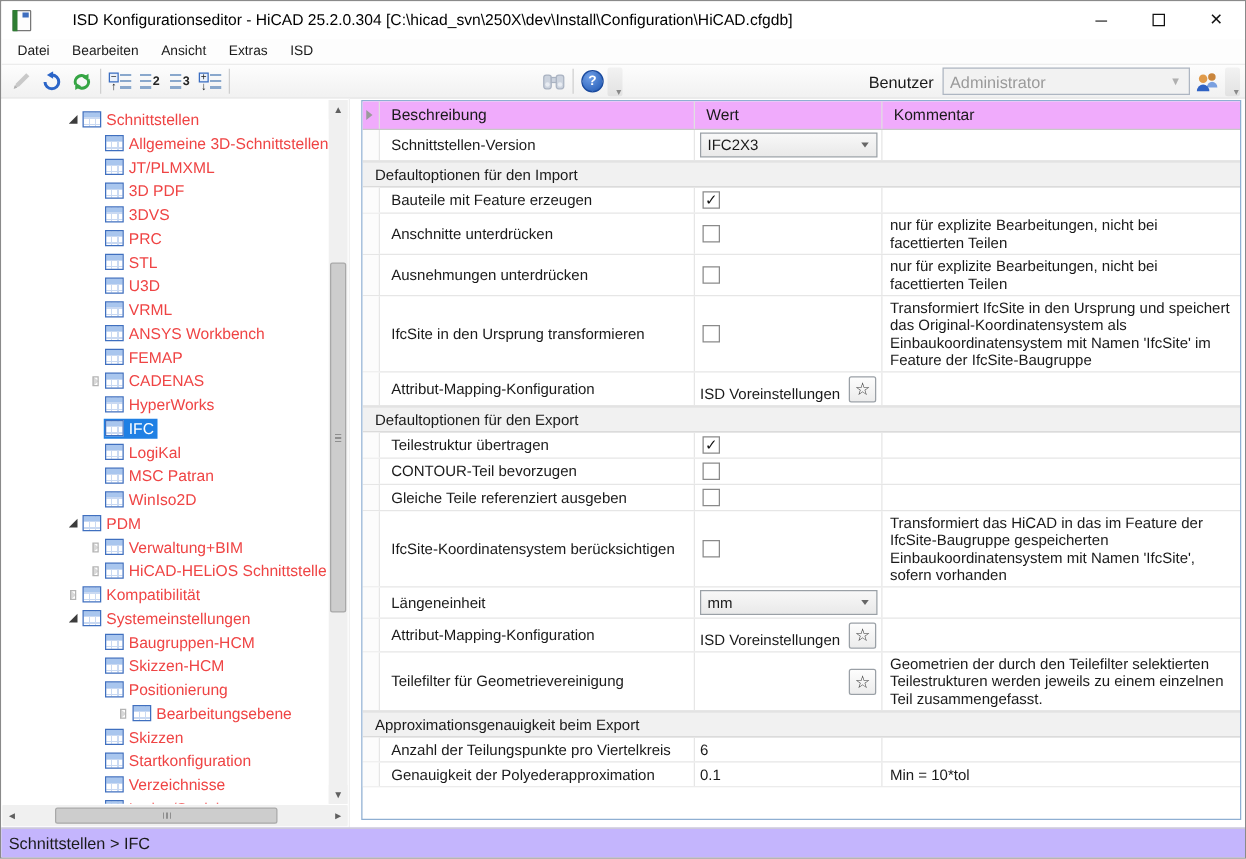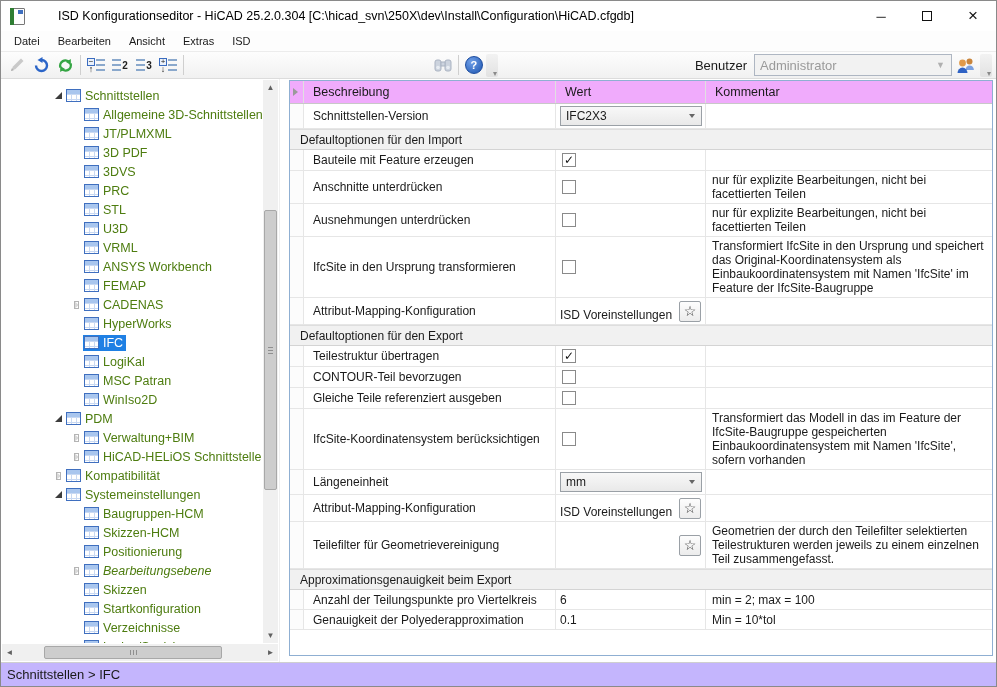--- a/index.html
+++ b/index.html
@@ -72,21 +72,21 @@
   .exp-closed::before{ border-left-color:#d8d8d8; }
   .sel-span{ display:flex; align-items:center; padding:1px 3px 1px 1px; border-radius:0; }
   .tree-item.selected .sel-span{ background:#1f80e4; }
   .tree-item.selected .t-label{ color:#fff; }
   .grid-icon{ width:15px; height:13px; flex:none; margin-right:4px; border:1px solid #3f6fbf;
       background:
         linear-gradient(#a9c6ee 0 4px, rgba(0,0,0,0) 4px),
         repeating-linear-gradient(to right, rgba(0,0,0,0) 0 4px, #c9d9f2 4px 5px),
         repeating-linear-gradient(to bottom, rgba(0,0,0,0) 0 4px, #c9d9f2 4px 5px),
         #fff; }
-  .t-label{ color:#4d7c0f; }
+  .t-label{ color:#ef4444; }
 
   
   .vscroll{ position:absolute; right:1px; top:1px; bottom:19px; width:15px; background:#f0f0f0; }
   .scroll-arrow{ position:absolute; left:0; width:15px; height:15px; display:flex; align-items:center;
       justify-content:center; font-size:8px; color:#606060; background:#f0f0f0; }
   .vscroll .up{ top:0; } .vscroll .down{ bottom:0; }
   .v-thumb{ position:absolute; left:1px; right:1px; top:130px; height:280px; background:#cdcdcd;
       border:1px solid #a8a8a8; border-radius:2px; }
   .v-thumb::after{ content:""; position:absolute; left:3px; right:3px; top:50%; height:7px; margin-top:-3px;
       background:repeating-linear-gradient(to bottom,#8f8f8f 0 1px,transparent 1px 3px); }
@@ -428,21 +428,21 @@
               <span class="t-label">Skizzen-HCM</span>
             </span>
           </div>
           <div class="tree-item" style="padding-left: 68px;">
             <span class="exp"></span>
             <span class="sel-span">
               <span class="grid-icon"></span>
               <span class="t-label">Positionierung</span>
             </span>
           </div>
-          <div class="tree-item" style="padding-left: 68px; font-style: italic;">
+          <div class="tree-item" style="padding-left: 90px;">
             <span class="exp exp-closed"></span>
             <span class="sel-span">
               <span class="grid-icon"></span>
               <span class="t-label">Bearbeitungsebene</span>
             </span>
           </div>
           <div class="tree-item" style="padding-left: 68px;">
             <span class="exp"></span>
             <span class="sel-span">
               <span class="grid-icon"></span>
@@ -615,21 +615,21 @@
           </div>
           <div class="g-row kind-checkbox">
             <div class="g-cell cell-gutter"></div>
             <div class="g-cell cell-desc">
               <span>IfcSite-Koordinatensystem berücksichtigen</span>
             </div>
             <div class="g-cell cell-value">
               <div class="checkbox"></div>
             </div>
             <div class="g-cell cell-comment">
-              <span>Transformiert das Modell in das im Feature der IfcSite-Baugruppe gespeicherten Einbaukoordinatensystem mit Namen 'IfcSite', sofern vorhanden</span>
+              <span>Transformiert das HiCAD in das im Feature der IfcSite-Baugruppe gespeicherten Einbaukoordinatensystem mit Namen 'IfcSite', sofern vorhanden</span>
             </div>
           </div>
           <div class="g-row kind-combo">
             <div class="g-cell cell-gutter"></div>
             <div class="g-cell cell-desc">
               <span>Längeneinheit</span>
             </div>
             <div class="g-cell cell-value">
               <div class="combo">
                 <span>mm</span>
@@ -674,23 +674,20 @@
             <span>Approximationsgenauigkeit beim Export</span>
           </div>
           <div class="g-row kind-text">
             <div class="g-cell cell-gutter"></div>
             <div class="g-cell cell-desc">
               <span>Anzahl der Teilungspunkte pro Viertelkreis</span>
             </div>
             <div class="g-cell cell-value">
               <span>6</span>
             </div>
-            <div class="g-cell cell-comment">
-              <span>min = 2; max = 100</span>
-            </div>
           </div>
           <div class="g-row kind-text">
             <div class="g-cell cell-gutter"></div>
             <div class="g-cell cell-desc">
               <span>Genauigkeit der Polyederapproximation</span>
             </div>
             <div class="g-cell cell-value">
               <span>0.1</span>
             </div>
             <div class="g-cell cell-comment">

